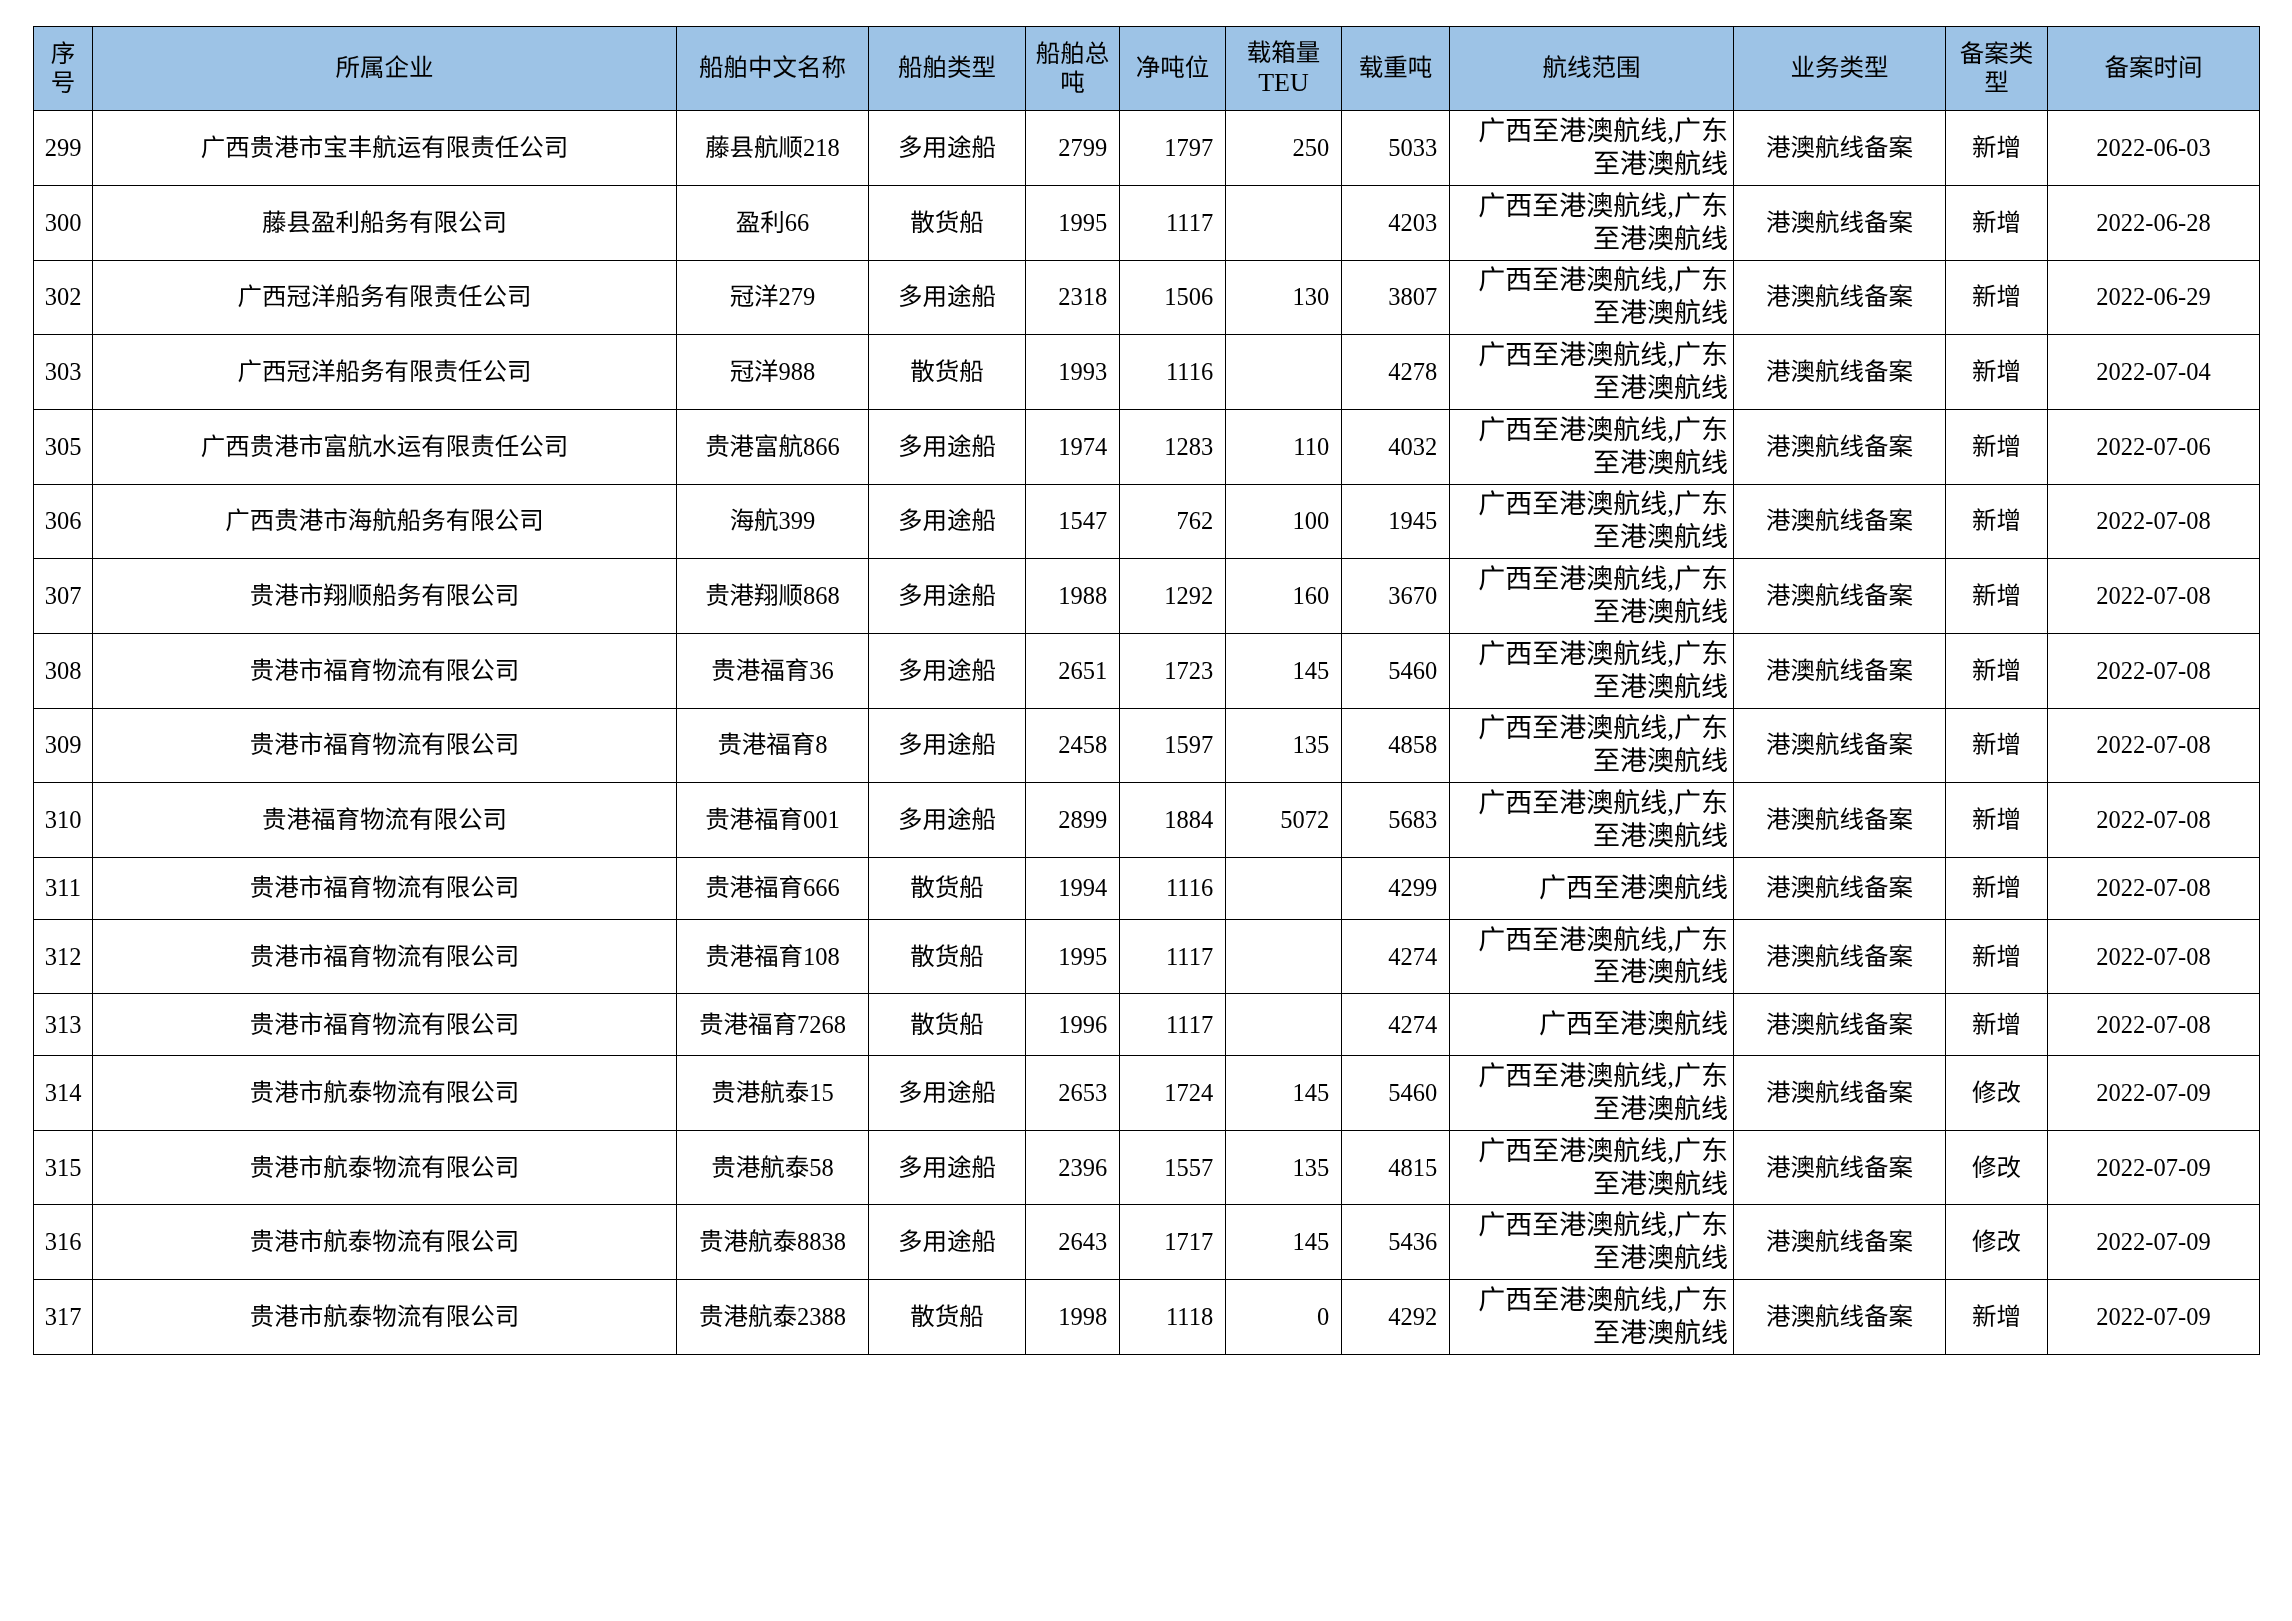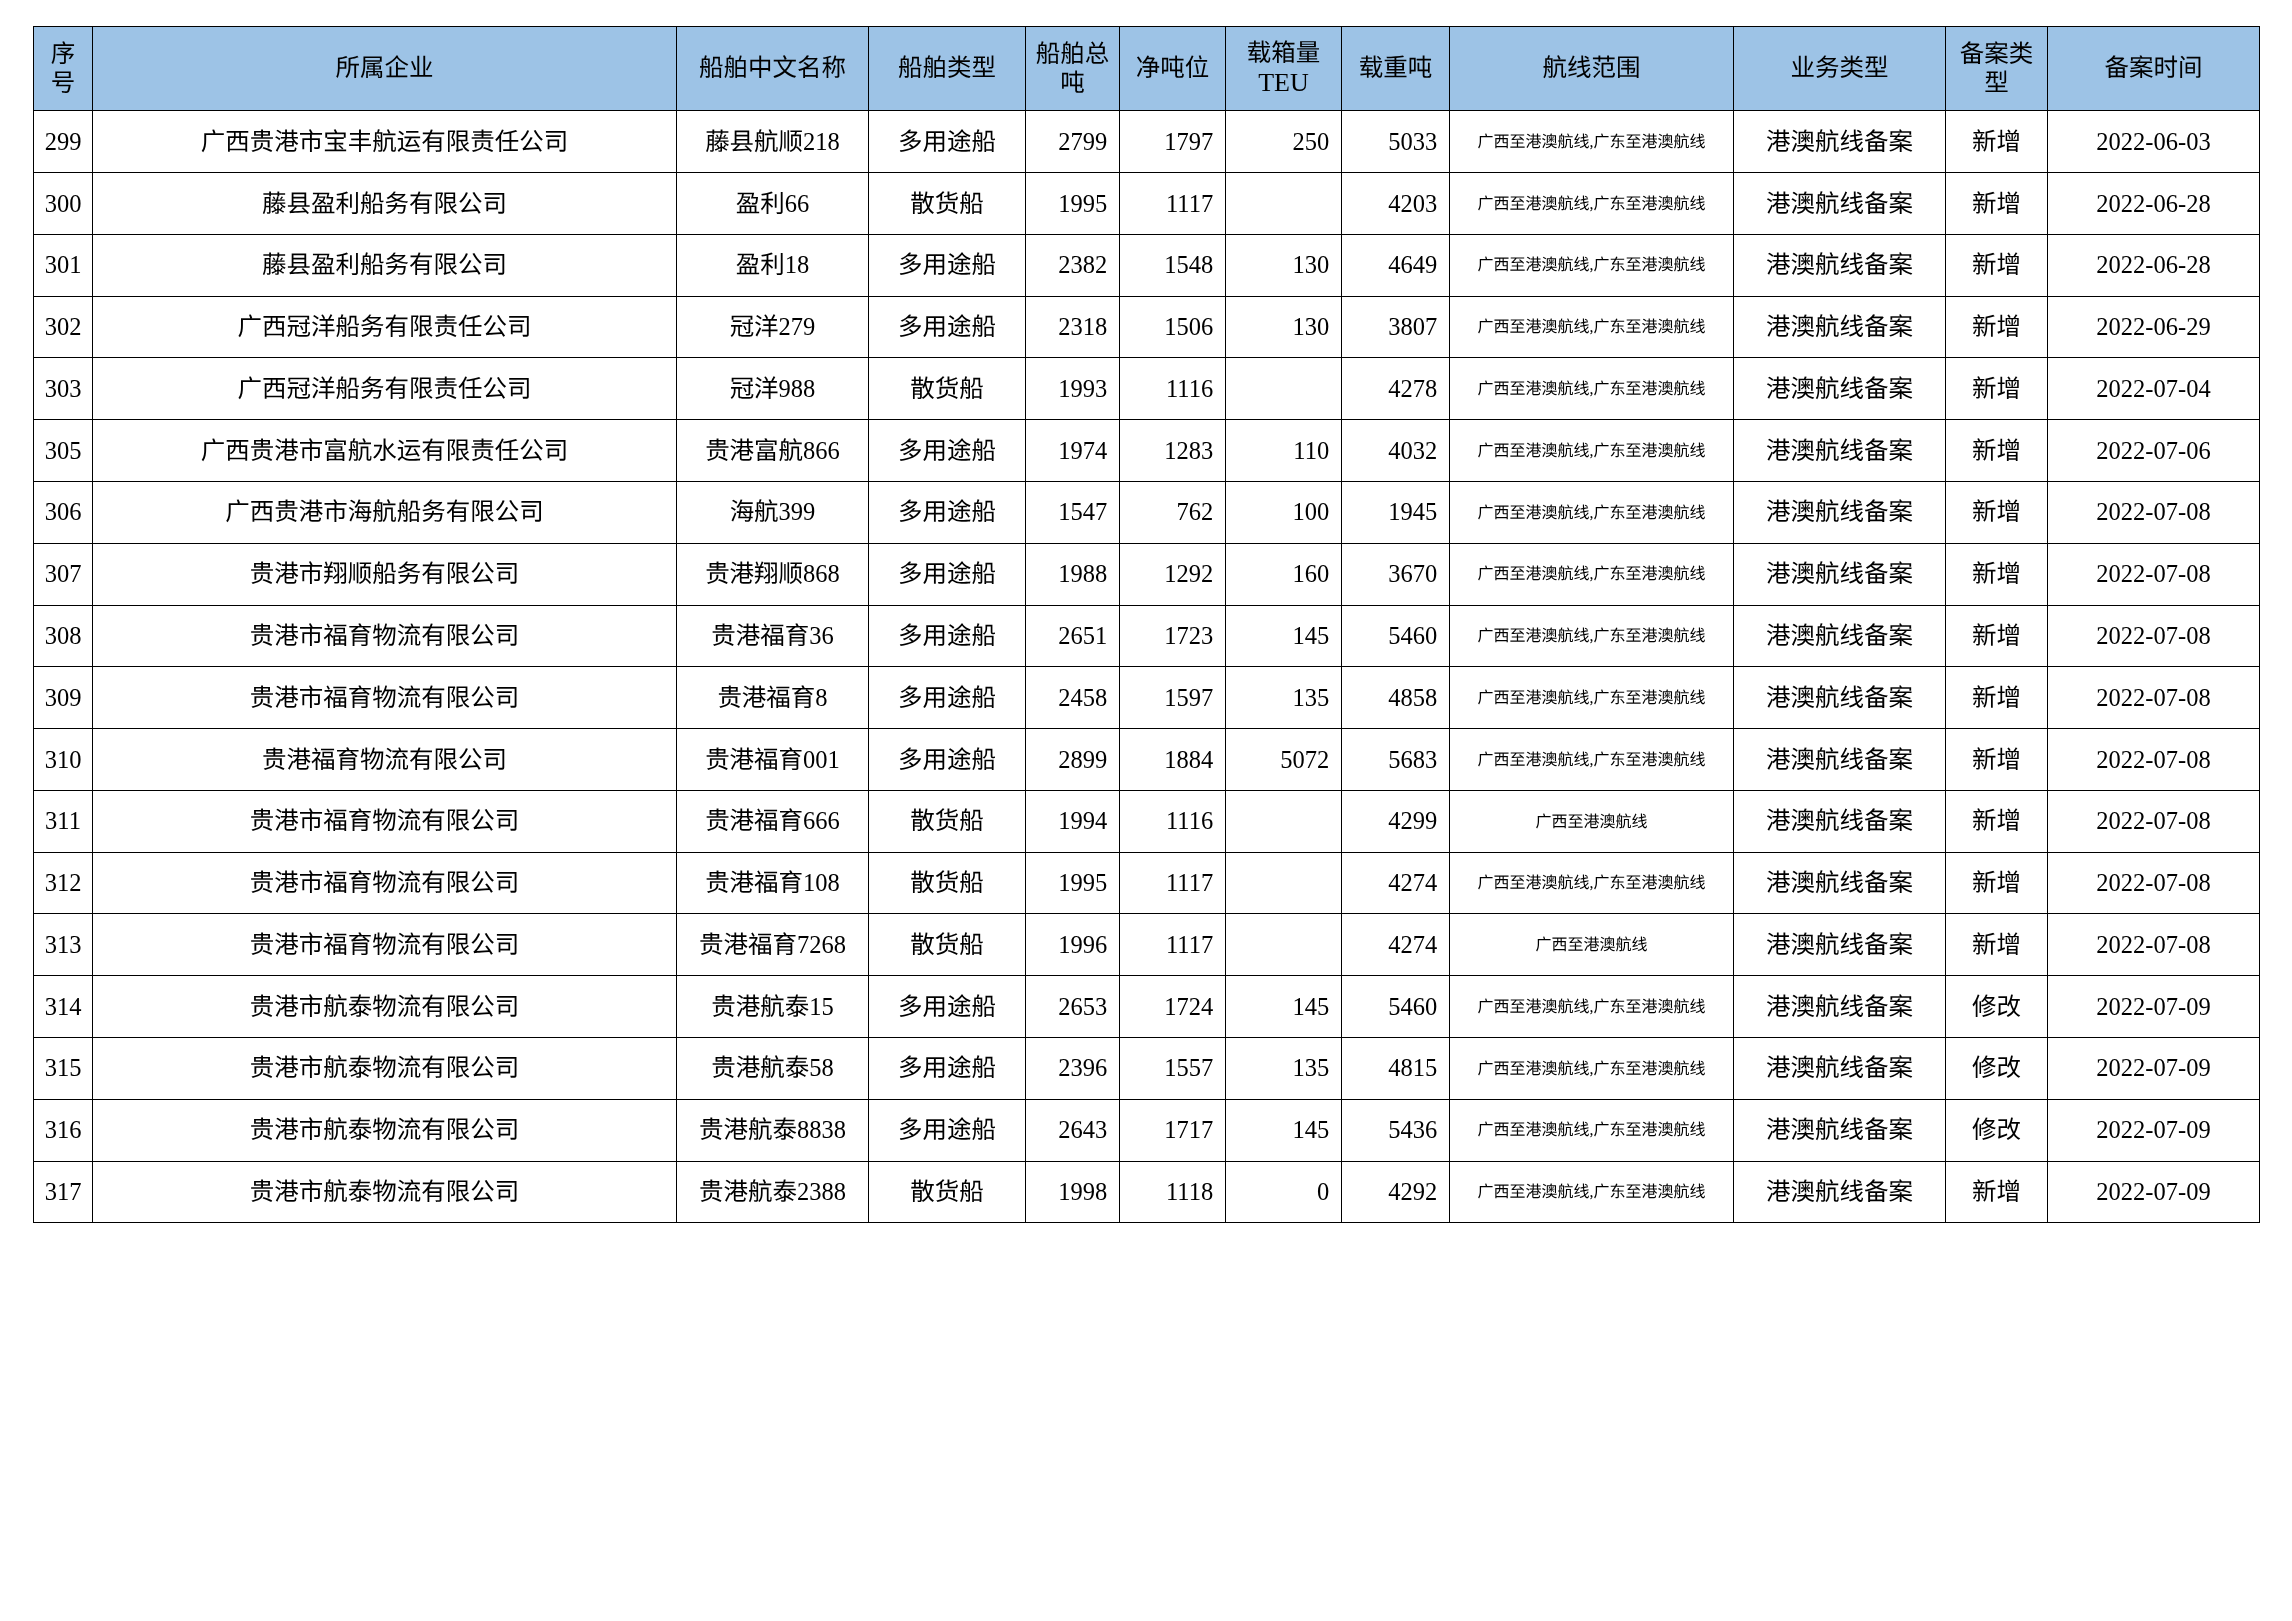--- a/index.html
+++ b/index.html
@@ -59,22 +59,22 @@
   }
   table.ship-table tbody td {
     text-align: center;
     height: 53px;
   }
   table.ship-table tbody td.num-right {
     text-align: right;
     padding-right: 11.8px;
   }
   table.ship-table tbody td.route {
-    text-align: center;
-    font-size: 16px;
+    text-align: right;
+    font-size: 27px;
   }
   table.ship-table tbody td.company {
     text-align: center;
     margin-left: 28px;
   }
 </style>
 </head>
 <body>
 
 <div class="sheet">
@@ -132,34 +132,20 @@
           <td class="num-right">1995</td>
           <td class="num-right">1117</td>
           <td class="num-right"></td>
           <td class="num-right">4203</td>
           <td class="route">广西至港澳航线,广东至港澳航线</td>
           <td>港澳航线备案</td>
           <td>新增</td>
           <td>2022-06-28</td>
         </tr>
         <tr>
-          <td>301</td>
-          <td class="company">藤县盈利船务有限公司</td>
-          <td>盈利18</td>
-          <td>多用途船</td>
-          <td class="num-right">2382</td>
-          <td class="num-right">1548</td>
-          <td class="num-right">130</td>
-          <td class="num-right">4649</td>
-          <td class="route">广西至港澳航线,广东至港澳航线</td>
-          <td>港澳航线备案</td>
-          <td>新增</td>
-          <td>2022-06-28</td>
-        </tr>
-        <tr>
           <td>302</td>
           <td class="company">广西冠洋船务有限责任公司</td>
           <td>冠洋279</td>
           <td>多用途船</td>
           <td class="num-right">2318</td>
           <td class="num-right">1506</td>
           <td class="num-right">130</td>
           <td class="num-right">3807</td>
           <td class="route">广西至港澳航线,广东至港澳航线</td>
           <td>港澳航线备案</td>

